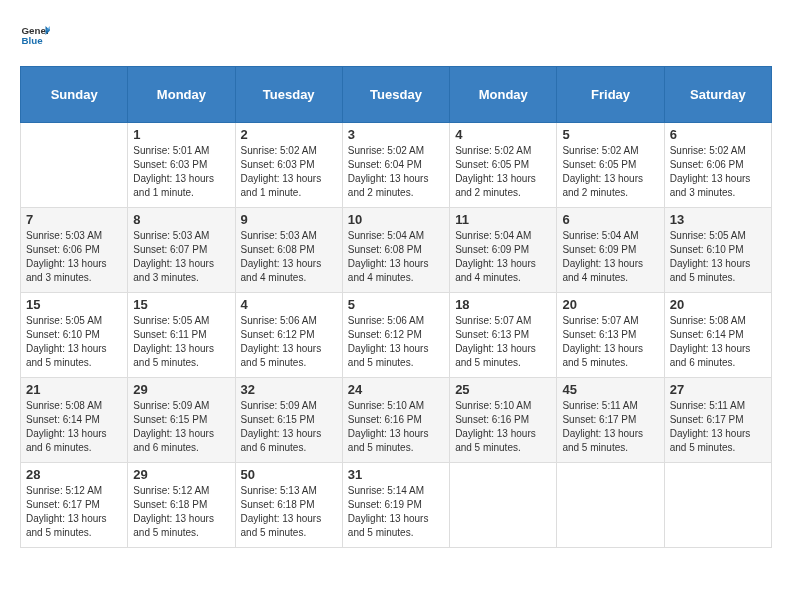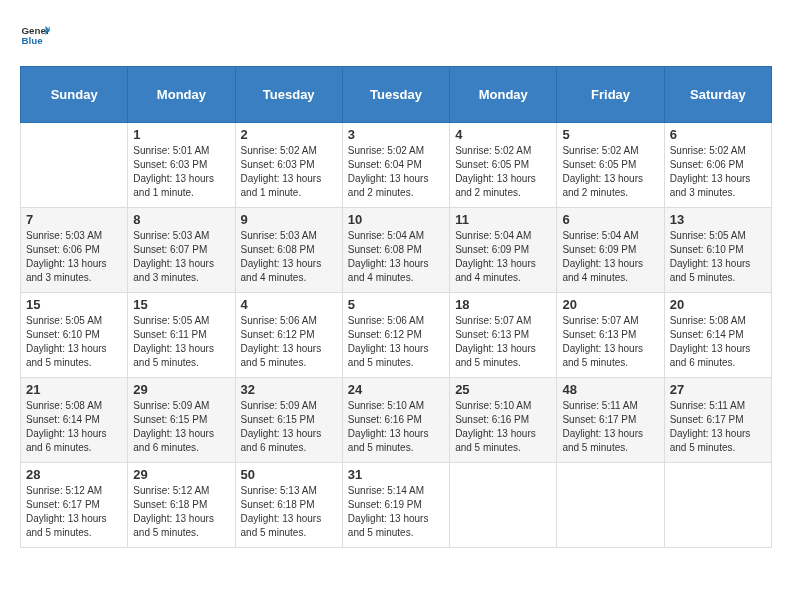--- a/index.html
+++ b/index.html
@@ -267,21 +267,21 @@
   Sunrise: 5:10 AM<br>Sunset: 6:16 PM<br>Daylight: 13 hours and 5 minutes.
 </div>
         </td>
         <td>
           <span class="day-number">25</span>
 <div class="day-info">
   Sunrise: 5:10 AM<br>Sunset: 6:16 PM<br>Daylight: 13 hours and 5 minutes.
 </div>
         </td>
         <td>
-          <span class="day-number">48</span>
+          <span class="day-number">45</span>
 <div class="day-info">
   Sunrise: 5:11 AM<br>Sunset: 6:17 PM<br>Daylight: 13 hours and 5 minutes.
 </div>
         </td>
         <td>
           <span class="day-number">27</span>
 <div class="day-info">
   Sunrise: 5:11 AM<br>Sunset: 6:17 PM<br>Daylight: 13 hours and 5 minutes.
 </div>
         </td>

